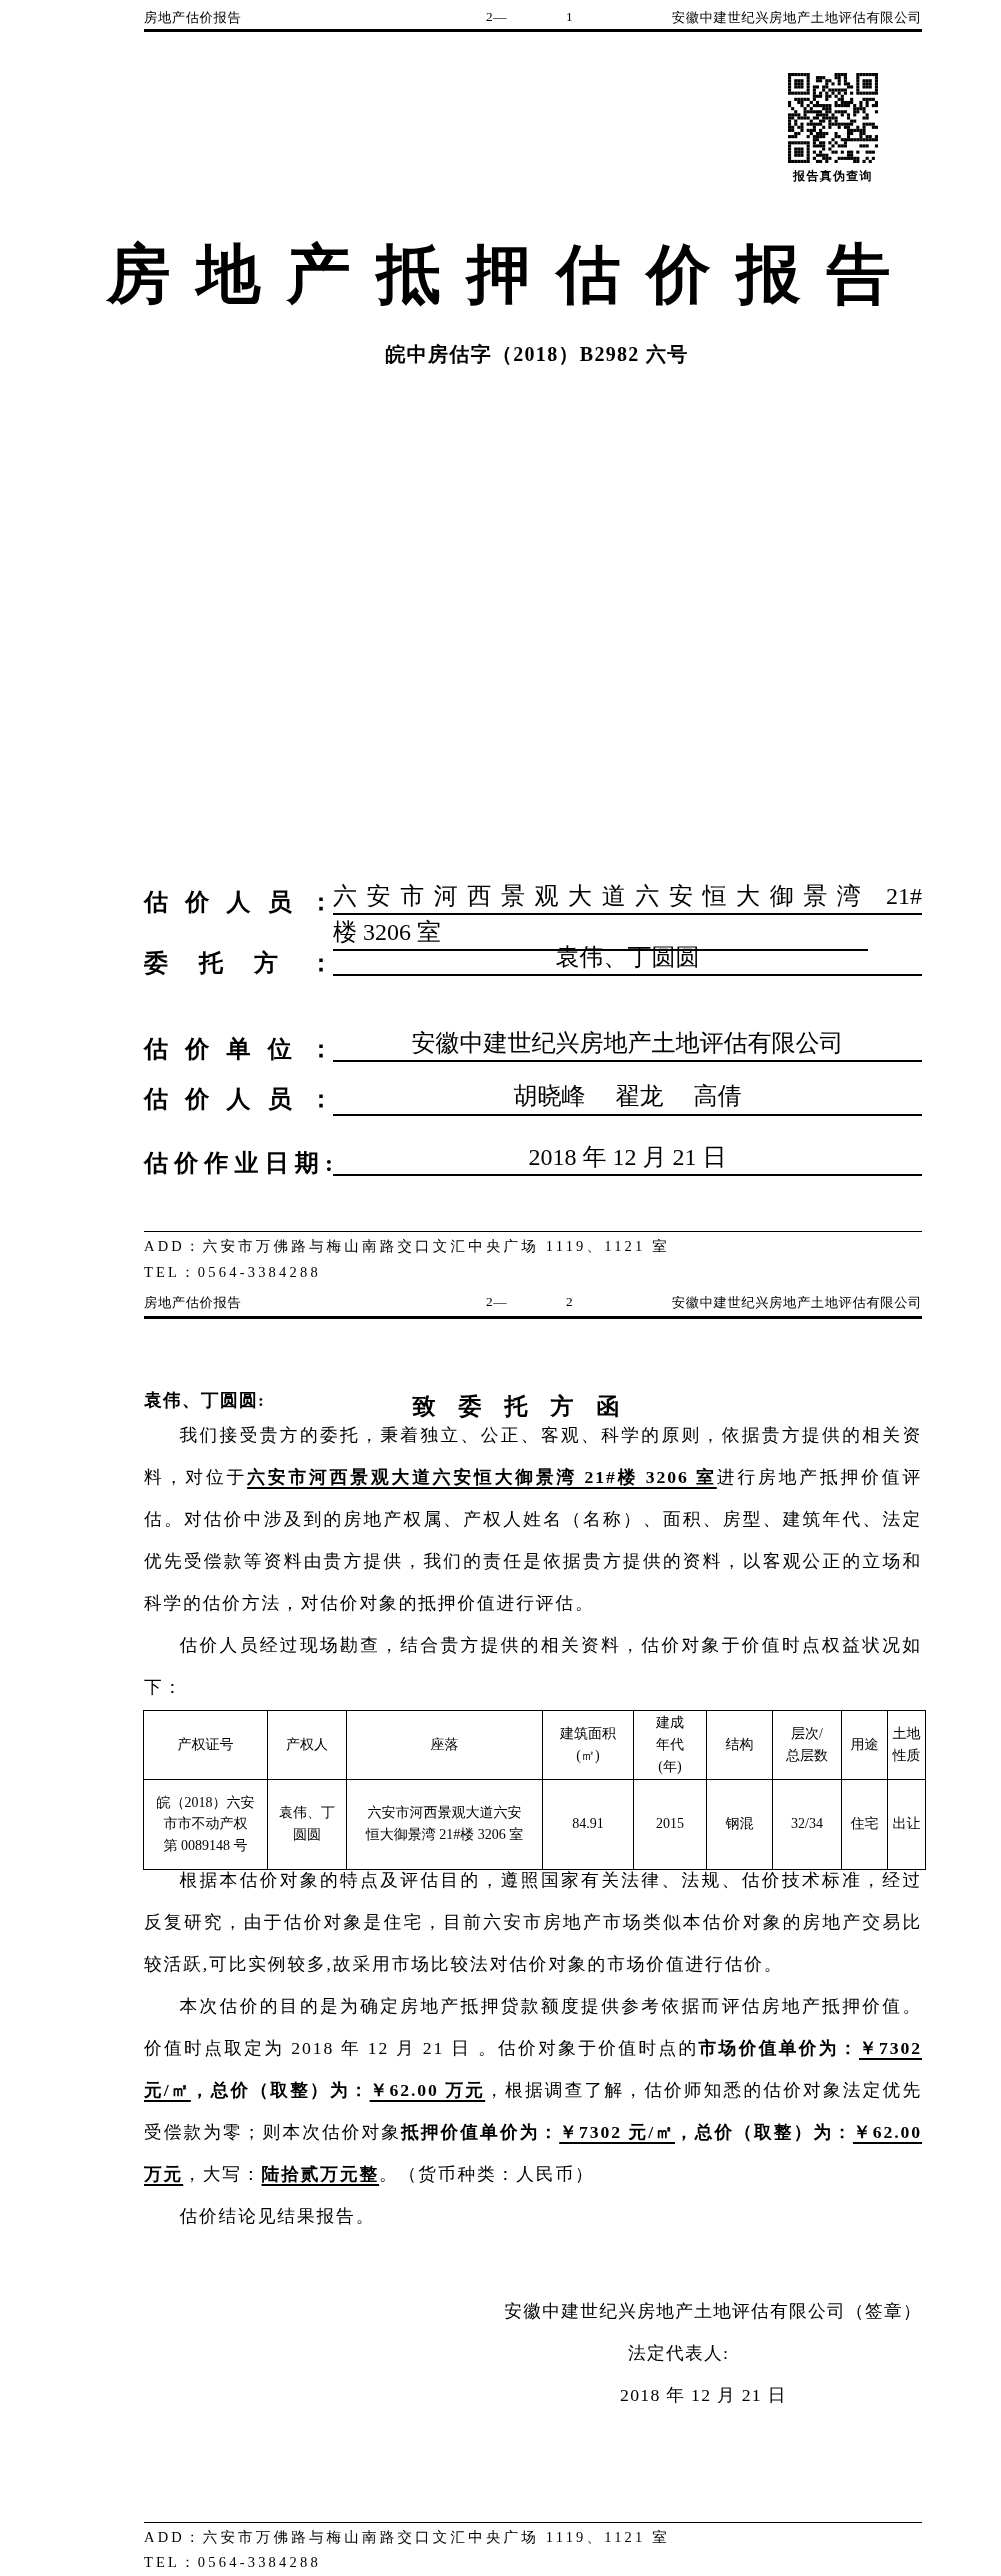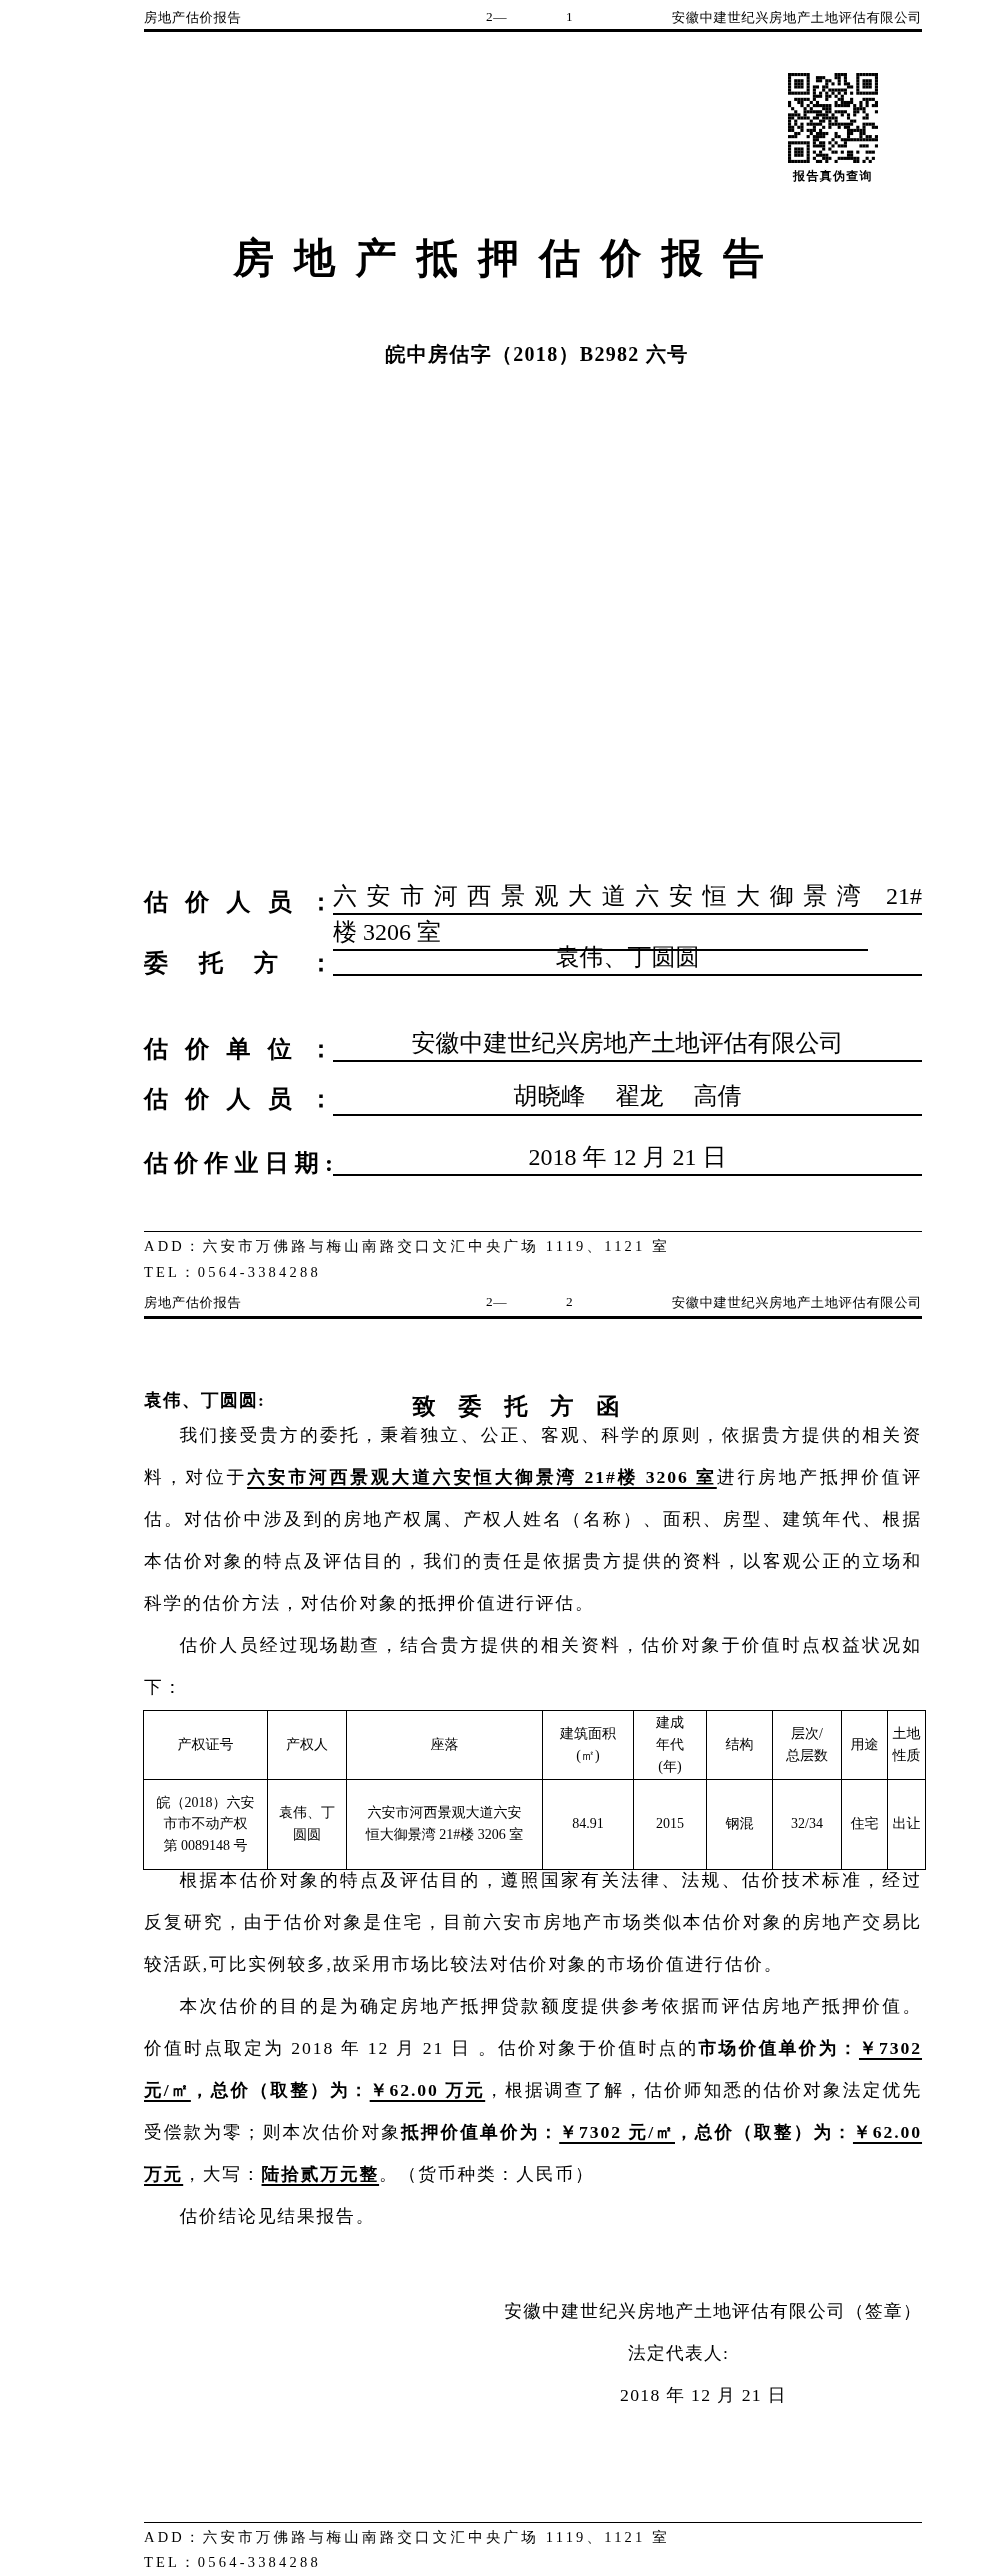--- a/index.html
+++ b/index.html
@@ -5,21 +5,21 @@
   html,body{margin:0;padding:0;background:#ffffff;}
   body{position:relative;width:1002px;height:2576px;overflow:hidden;
        font-family:"Liberation Serif","DejaVu Serif",serif;color:#000;}
   .abs{position:absolute;}
   
   .rh{font-size:13.3px;letter-spacing:0.6px;white-space:nowrap;}
   .rule{background:#000;}
   
   .qr-caption{font-size:12px;font-weight:bold;text-align:center;letter-spacing:1.3px;}
   
-  .doc-title{left:0;width:1002px;text-align:center;font-size:41px;font-weight:bold;
+  .doc-title{left:0;width:1002px;text-align:center;font-size:64px;font-weight:bold;
              letter-spacing:5px;white-space:nowrap;}
   .doc-subtitle{left:0;width:1002px;text-align:center;font-size:20px;font-weight:bold;letter-spacing:1.3px;}
   
   .field{left:144px;width:778px;display:flex;align-items:flex-end;height:37px;}
   .field-label{width:189px;font-size:24px;font-weight:bold;line-height:1.1;
                text-align:justify;text-align-last:justify;white-space:nowrap;}
   .field-value{flex:1;border-bottom:2.5px solid #000;text-align:center;font-size:24px;
                line-height:1.15;padding-bottom:2.5px;white-space:nowrap;}
   .field-value.fill{text-align:justify;text-align-last:justify;}
   .field-value.left{text-align:left;}
@@ -502,21 +502,21 @@
 <div class="abs rh" style="top:1294px;left:144px;">房地产估价报告</div>
 <div class="abs rh" style="top:1294px;left:486px;">2—</div>
 <div class="abs rh" style="top:1294px;left:566px;">2</div>
 <div class="abs rh" style="top:1294px;right:80px;">安徽中建世纪兴房地产土地评估有限公司</div>
 <div class="abs rule" style="top:1316px;left:144px;width:778px;height:2.5px;"></div>
 
 <div class="abs letter-title" style="top:1391px;margin-left:15px;">致　委　托　方　函</div>
 <div class="abs salutation" style="top:1388px;left:144px;">袁伟、丁圆圆:</div>
 
 <div class="abs textblock" style="top:1414px;">
-  <p class="para"><span>我们接受贵方的委托，秉着独立、公正、客观、科学的原则，依据贵方提供的相关资料，对位于</span><span class="b u">六安市河西景观大道六安恒大御景湾 21#楼 3206 室</span><span>进行房地产抵押价值评估。对估价中涉及到的房地产权属、产权人姓名（名称）、面积、房型、建筑年代、根据本估价对象的特点及评估目的，我们的责任是依据贵方提供的资料，以客观公正的立场和科学的估价方法，对估价对象的抵押价值进行评估。</span></p>
+  <p class="para"><span>我们接受贵方的委托，秉着独立、公正、客观、科学的原则，依据贵方提供的相关资料，对位于</span><span class="b u">六安市河西景观大道六安恒大御景湾 21#楼 3206 室</span><span>进行房地产抵押价值评估。对估价中涉及到的房地产权属、产权人姓名（名称）、面积、房型、建筑年代、法定优先受偿款等资料由贵方提供，我们的责任是依据贵方提供的资料，以客观公正的立场和科学的估价方法，对估价对象的抵押价值进行评估。</span></p>
   <p class="para">估价人员经过现场勘查，结合贵方提供的相关资料，估价对象于价值时点权益状况如下：</p>
 </div>
 
 <table class="prop abs" style="top:1710px;left:143px;">
   <colgroup>
     <col style="width:124px">
       <col style="width:79px">
       <col style="width:196px">
     <col style="width:91px">
       <col style="width:73px">

